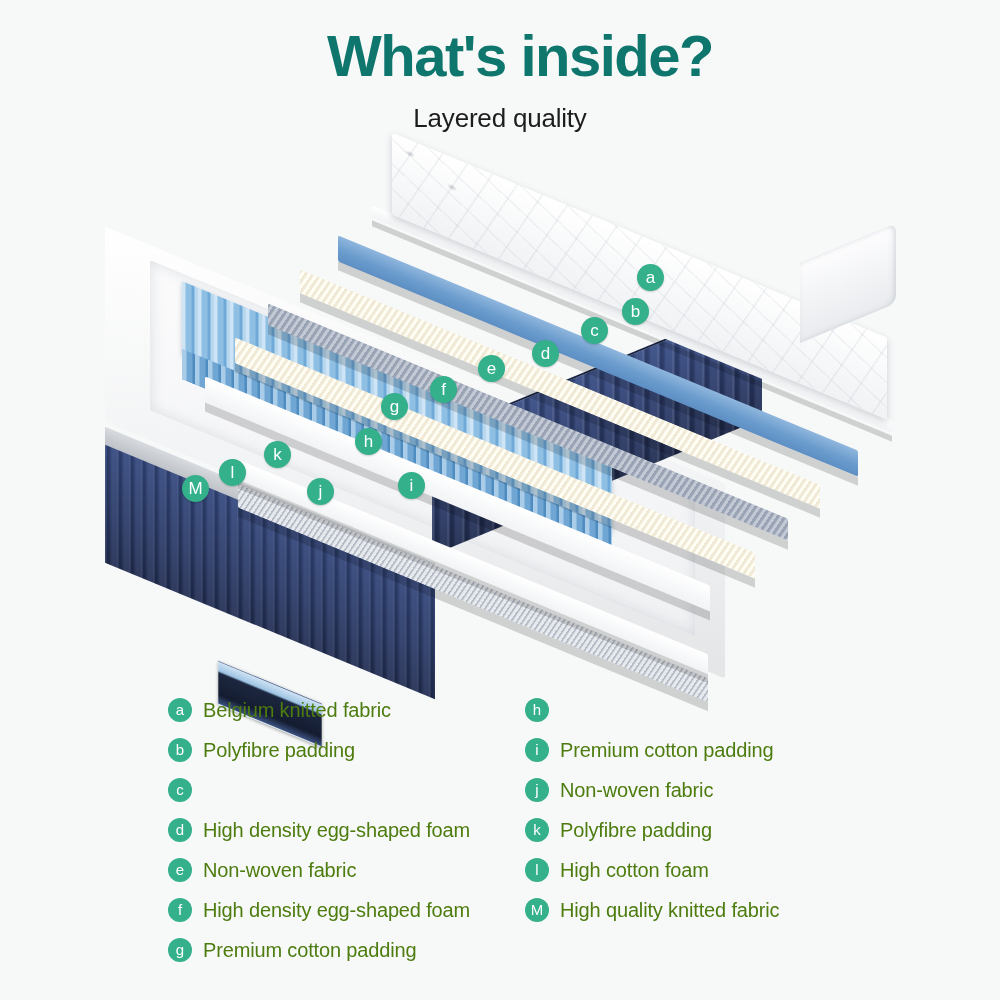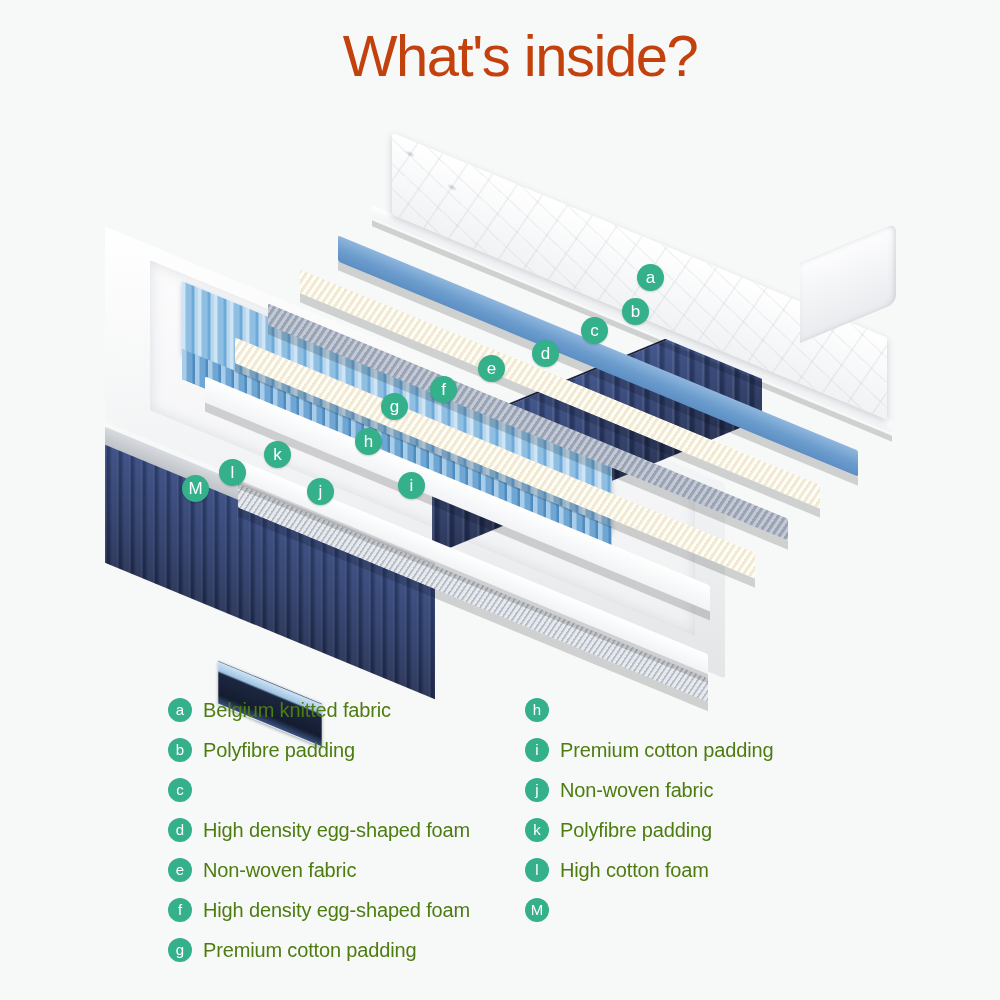--- a/index.html
+++ b/index.html
@@ -17,22 +17,22 @@
     position: relative;
   }
 
   
   #header {
     text-align: center;
     padding-top: 26px;
   }
   #page-title {
     font-size: 58px;
-    font-weight: normal;
-    color: #c2410c;
+    font-weight: bold;
+    color: #0f766e;
     letter-spacing: -1.5px;
     line-height: 1.05;
     margin-left: 40px;
   }
   #page-subtitle {
     font-size: 26px;
     font-weight: normal;
     color: #1d1d1d;
     margin-top: 16px;
     letter-spacing: -0.2px;
@@ -219,20 +219,21 @@
     letter-spacing: -0.15px;
     white-space: nowrap;
     text-align: center;
   }
 </style>
 </head>
 <body>
 
 <div id="header">
   <div id="page-title">What's inside?</div>
+  <div id="page-subtitle">Layered quality</div>
 </div>
 
 <div id="illustration">
 
   <div class="base-top"></div>
   <div class="base-inner"></div>
   <div class="base-front-grey"></div>
   <div class="base-front"></div>
   <div class="base-right"></div>
 
@@ -347,16 +348,17 @@
     <div class="legend-item">
       <span class="legend-badge">k</span>
       <span class="legend-label">Polyfibre padding</span>
     </div>
     <div class="legend-item">
       <span class="legend-badge">l</span>
       <span class="legend-label">High cotton foam</span>
     </div>
     <div class="legend-item">
       <span class="legend-badge">M</span>
+      <span class="legend-label">High quality knitted fabric</span>
     </div>
   </div>
 
 </div>
 
 </body></html>

